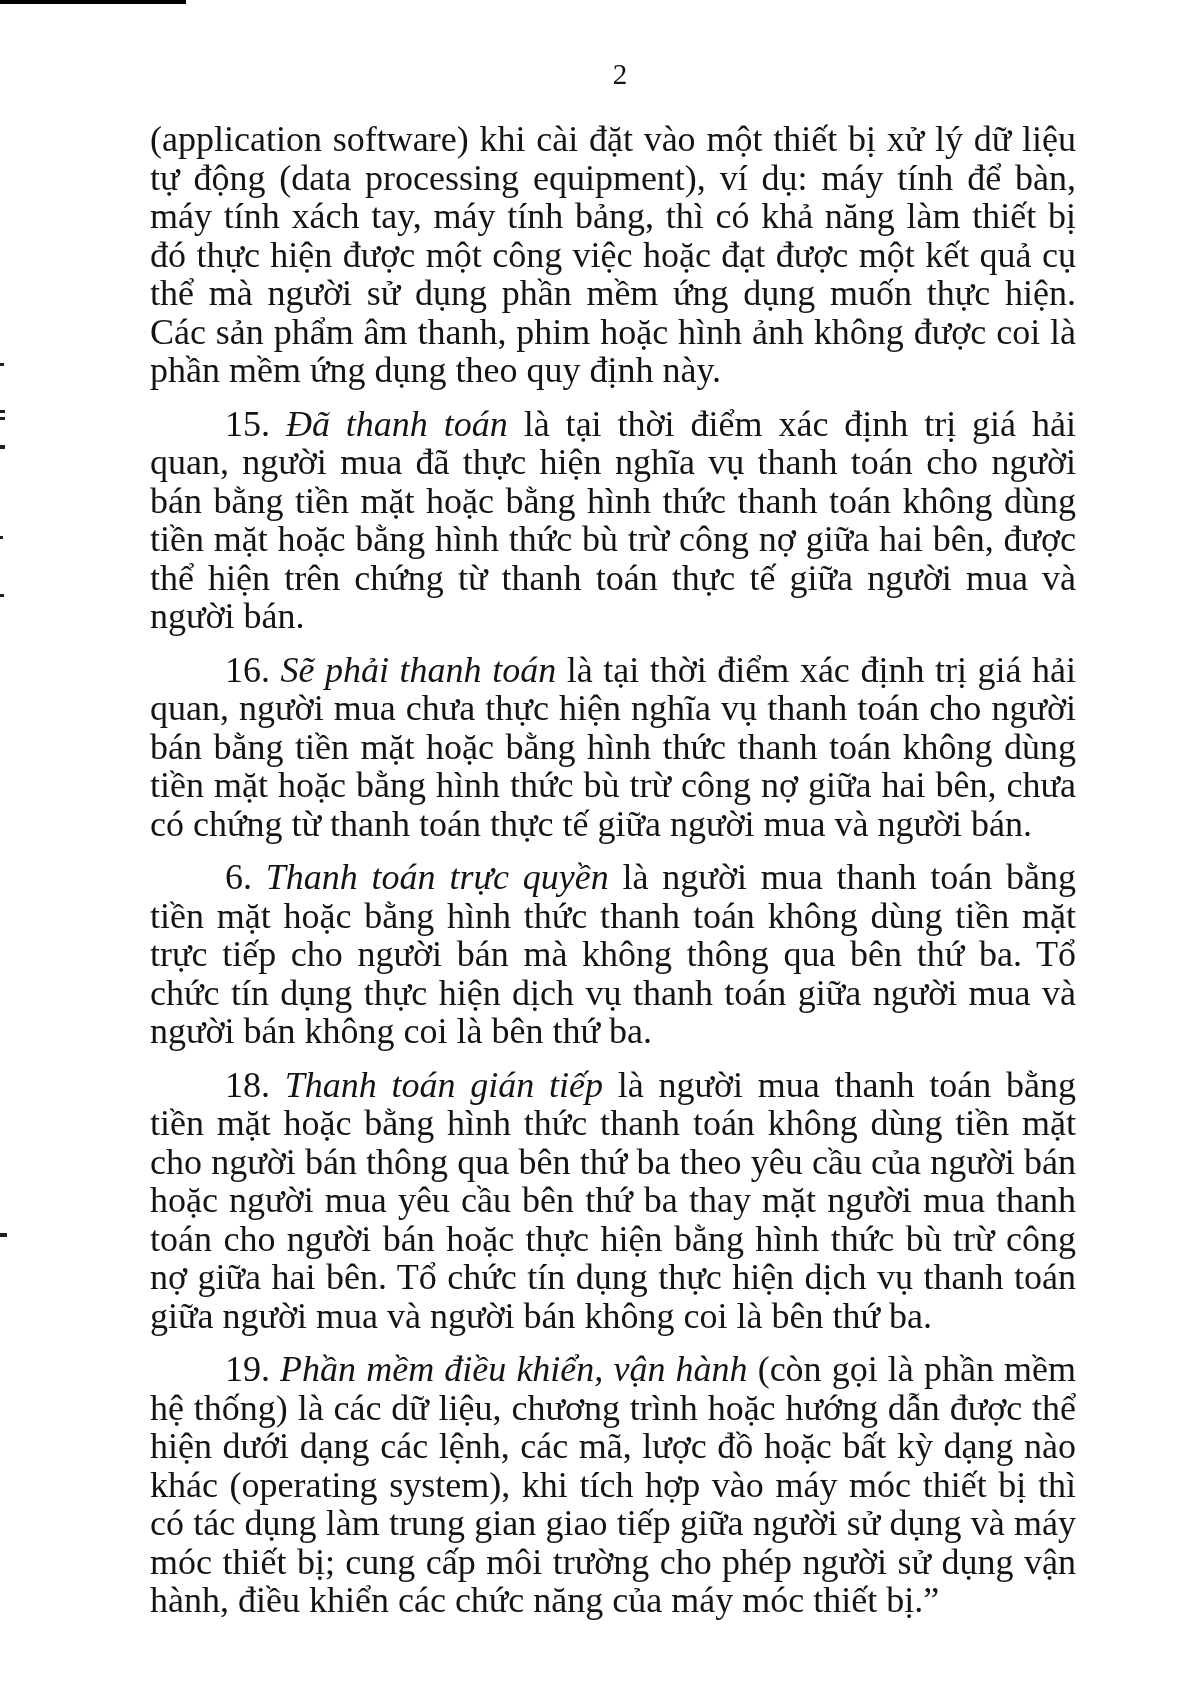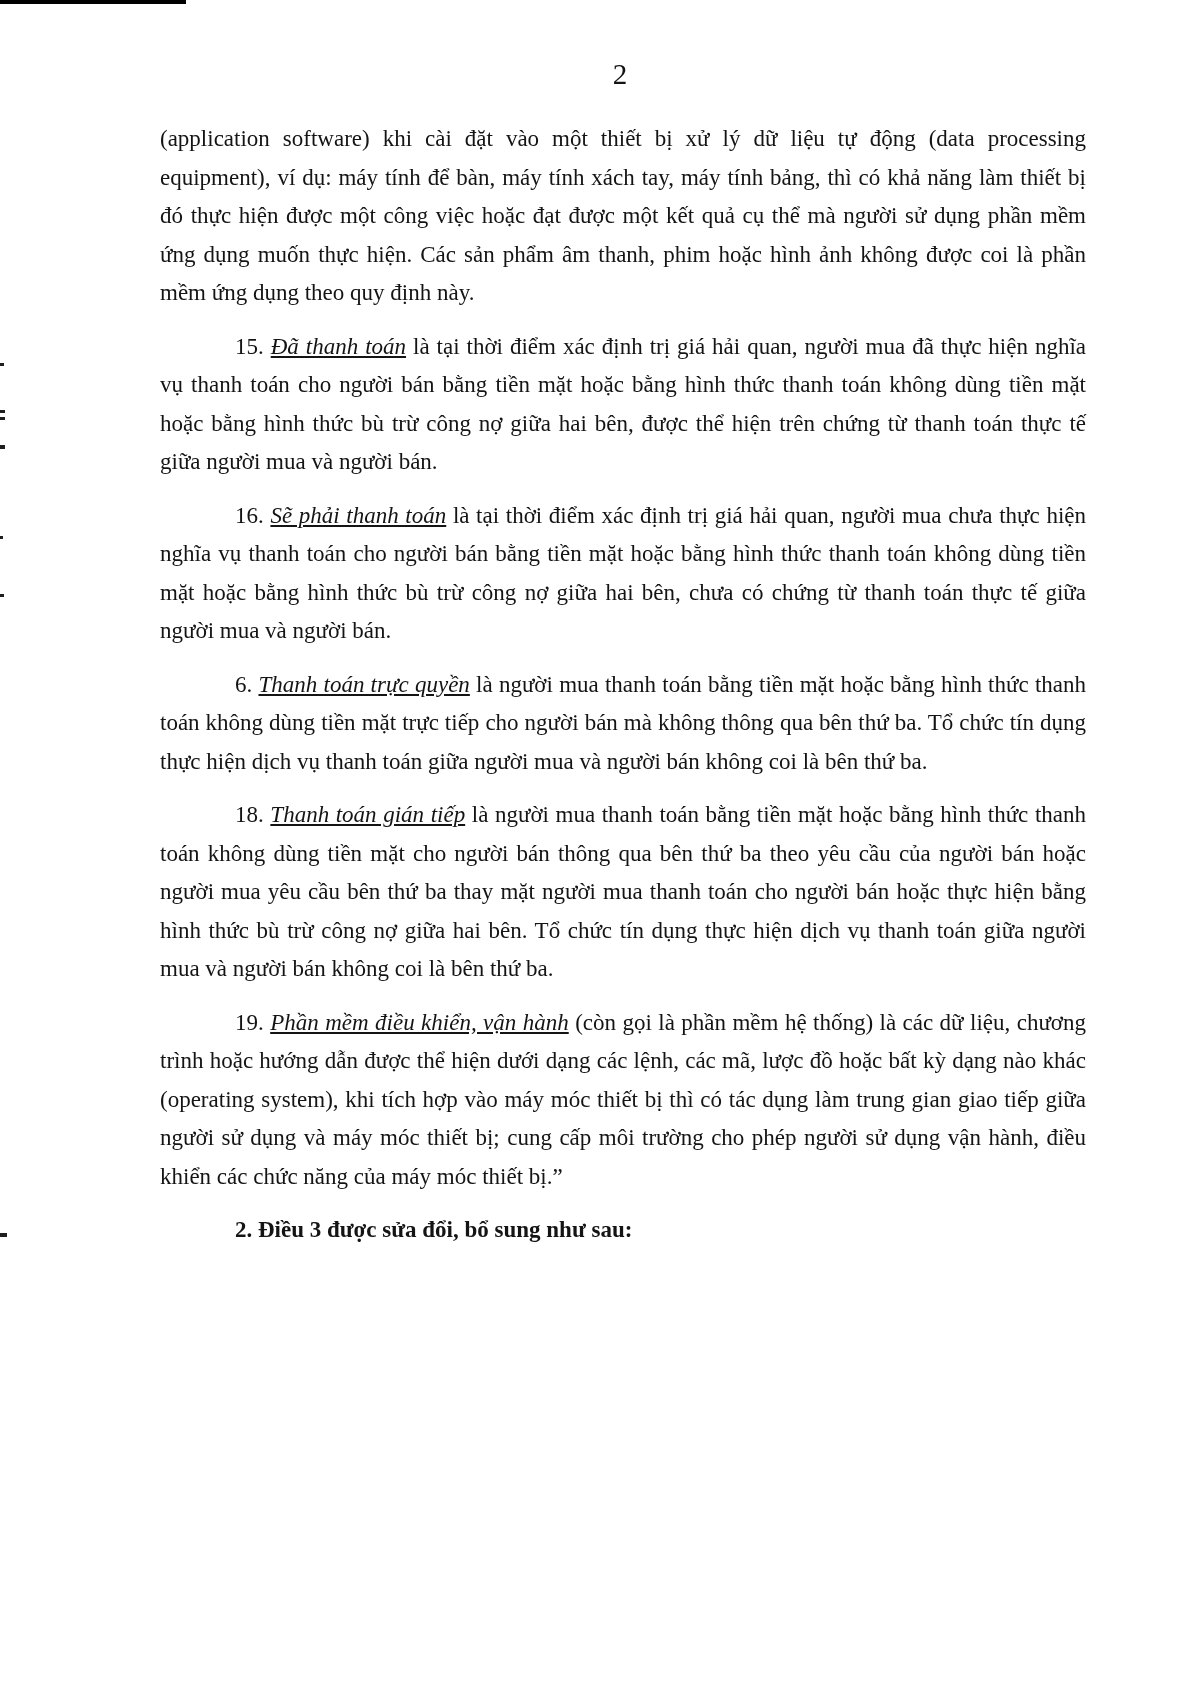--- a/index.html
+++ b/index.html
@@ -20,29 +20,28 @@
     position: absolute; top: 57px; left: 0;
     width: 1190px; box-sizing: border-box;
     padding-left: 50px;
     text-align: center;
     font-size: 29px;
     line-height: 34px;
   }
   .doc-body {
     position: absolute; top: 120px; left: 150px;
     width: 926px;
-    font-size: 23px;
+    font-size: 36px;
     line-height: 38.5px;
     text-align: justify;
-    margin-left: 10px;
   }
   .para { margin: 0 0 15px 0; text-align: justify; text-indent: 75px; }
   .para.no-indent { text-indent: 0; }
   .para.heading { font-weight: bold; }
-  .seg-italic { font-style: italic; text-decoration: underline; }
+  .seg-italic { font-style: italic; }
   .seg-bold { font-weight: bold; }
   
   .scan-bar { position: absolute; top: 0; left: 0; width: 186px; height: 4px; background: #000; }
   .scan-mark { position: absolute; background: #1f1f1f; }
   .m1 { left: 0; top: 363px; width: 4px; height: 3px; }
   .m2 { left: 0; top: 410px; width: 5px; height: 3px; }
   .m3 { left: 0; top: 417px; width: 5px; height: 3px; }
   .m4 { left: 0; top: 445px; width: 5px; height: 4px; }
   .m5 { left: 0; top: 536px; width: 3px; height: 3px; }
   .m6 { left: 0; top: 594px; width: 4px; height: 3px; }
@@ -63,15 +62,14 @@
 
   <div class="page-number">2</div>
 
   <section class="doc-body">
       <p class="para body no-indent"><span class="seg-normal">(application software) khi cài đặt vào một thiết bị xử lý dữ liệu tự động (data processing equipment), ví dụ: máy tính để bàn, máy tính xách tay, máy tính bảng, thì có khả năng làm thiết bị đó thực hiện được một công việc hoặc đạt được một kết quả cụ thể mà người sử dụng phần mềm ứng dụng muốn thực hiện. Các sản phẩm âm thanh, phim hoặc hình ảnh không được coi là phần mềm ứng dụng theo quy định này.</span></p>
       <p class="para body"><span class="seg-normal">15. </span><span class="seg-italic">Đã thanh toán</span><span class="seg-normal"> là tại thời điểm xác định trị giá hải quan, người mua đã thực hiện nghĩa vụ thanh toán cho người bán bằng tiền mặt hoặc bằng hình thức thanh toán không dùng tiền mặt hoặc bằng hình thức bù trừ công nợ giữa hai bên, được thể hiện trên chứng từ thanh toán thực tế giữa người mua và người bán.</span></p>
       <p class="para body"><span class="seg-normal">16. </span><span class="seg-italic">Sẽ phải thanh toán</span><span class="seg-normal"> là tại thời điểm xác định trị giá hải quan, người mua chưa thực hiện nghĩa vụ thanh toán cho người bán bằng tiền mặt hoặc bằng hình thức thanh toán không dùng tiền mặt hoặc bằng hình thức bù trừ công nợ giữa hai bên, chưa có chứng từ thanh toán thực tế giữa người mua và người bán.</span></p>
       <p class="para body"><span class="seg-normal">6. </span><span class="seg-italic">Thanh toán trực quyền</span><span class="seg-normal"> là người mua thanh toán bằng tiền mặt hoặc bằng hình thức thanh toán không dùng tiền mặt trực tiếp cho người bán mà không thông qua bên thứ ba. Tổ chức tín dụng thực hiện dịch vụ thanh toán giữa người mua và người bán không coi là bên thứ ba.</span></p>
       <p class="para body"><span class="seg-normal">18. </span><span class="seg-italic">Thanh toán gián tiếp</span><span class="seg-normal"> là người mua thanh toán bằng tiền mặt hoặc bằng hình thức thanh toán không dùng tiền mặt cho người bán thông qua bên thứ ba theo yêu cầu của người bán hoặc người mua yêu cầu bên thứ ba thay mặt người mua thanh toán cho người bán hoặc thực hiện bằng hình thức bù trừ công nợ giữa hai bên. Tổ chức tín dụng thực hiện dịch vụ thanh toán giữa người mua và người bán không coi là bên thứ ba.</span></p>
       <p class="para body"><span class="seg-normal">19. </span><span class="seg-italic">Phần mềm điều khiển, vận hành</span><span class="seg-normal"> (còn gọi là phần mềm hệ thống) là các dữ liệu, chương trình hoặc hướng dẫn được thể hiện dưới dạng các lệnh, các mã, lược đồ hoặc bất kỳ dạng nào khác (operating system), khi tích hợp vào máy móc thiết bị thì có tác dụng làm trung gian giao tiếp giữa người sử dụng và máy móc thiết bị; cung cấp môi trường cho phép người sử dụng vận hành, điều khiển các chức năng của máy móc thiết bị.”</span></p>
-      <p class="para heading"><span class="seg-bold">2. Điều 3 được sửa đổi, bổ sung như sau:</span></p>
     </section>
 </main>
 
 </body></html>

